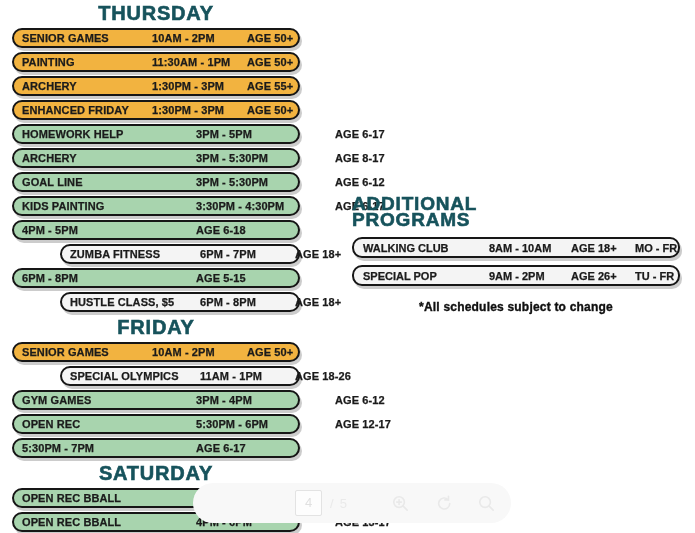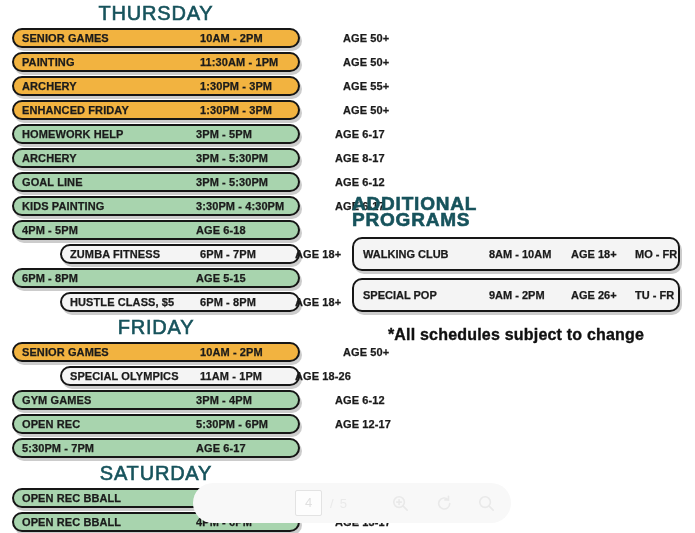--- a/index.html
+++ b/index.html
@@ -15,21 +15,21 @@
   
   .flyer-left {
     position: absolute;
     left: 12px; top: 2px;
     width: 288px;
   }
   .day-title {
     color: var(--teal, #17535C);
     font-size: 20px;
     line-height: 22px;
-    font-weight: normal;
+    font-weight: bold;
     text-align: center;
     letter-spacing: 0.8px;
     -webkit-text-stroke: 0.6px var(--teal, #17535C);
     margin-bottom: 4px;
   }
   .day-section + .day-section { margin-top: 1px; }
   .srow {
     display: grid;
     grid-template-columns: 130px 95px 1fr;
     align-items: center;
@@ -39,21 +39,21 @@
     border: 2px solid #161616;
     border-radius: 10px;
     box-shadow: 2px 3px 0 #cccccc;
     font-size: 11px;
     font-weight: bold;
     color: #1b1b1b;
     white-space: nowrap;
     letter-spacing: 0.1px;
     -webkit-text-stroke: 0.25px #1b1b1b;
   }
-  .bg-orange { background: var(--orange, #F2B340); gap: 48px; }
+  .bg-orange { background: var(--orange, #F2B340); }
   .bg-green  { background: var(--green, #A8D4AE); gap: 44px; }
   .bg-white  { background: var(--white-row, #F4F4F4); margin-left: 48px; }
 
   
   .flyer-right {
     position: absolute;
     left: 352px; top: 196px;
     width: 328px;
   }
   .add-title {
@@ -63,37 +63,37 @@
     font-weight: bold;
     text-align: left;
     letter-spacing: 0.8px;
     -webkit-text-stroke: 0.6px var(--teal, #17535C);
   }
   .add-rows { margin-top: 9px; }
   .arow {
     display: grid;
     grid-template-columns: 126px 82px 64px 1fr;
     align-items: center;
-    height: 34px;
+    height: 21px;
     padding-left: 9px;
     margin-bottom: 7px;
     border: 2px solid #161616;
     border-radius: 10px;
     box-shadow: 2px 3px 0 #cccccc;
     background: var(--white-row, #F4F4F4);
     font-size: 11px;
     font-weight: bold;
     color: #1b1b1b;
     white-space: nowrap;
     -webkit-text-stroke: 0.25px #1b1b1b;
   }
   .note {
     margin-top: 14px;
     text-align: center;
-    font-size: 16px;
+    font-size: 12px;
     font-weight: bold;
     color: #101010;
     -webkit-text-stroke: 0.35px #101010;
     letter-spacing: 0.2px;
   }
 
   
   .pdf-toolbar {
     position: absolute;
     left: 193px; top: 483px;

